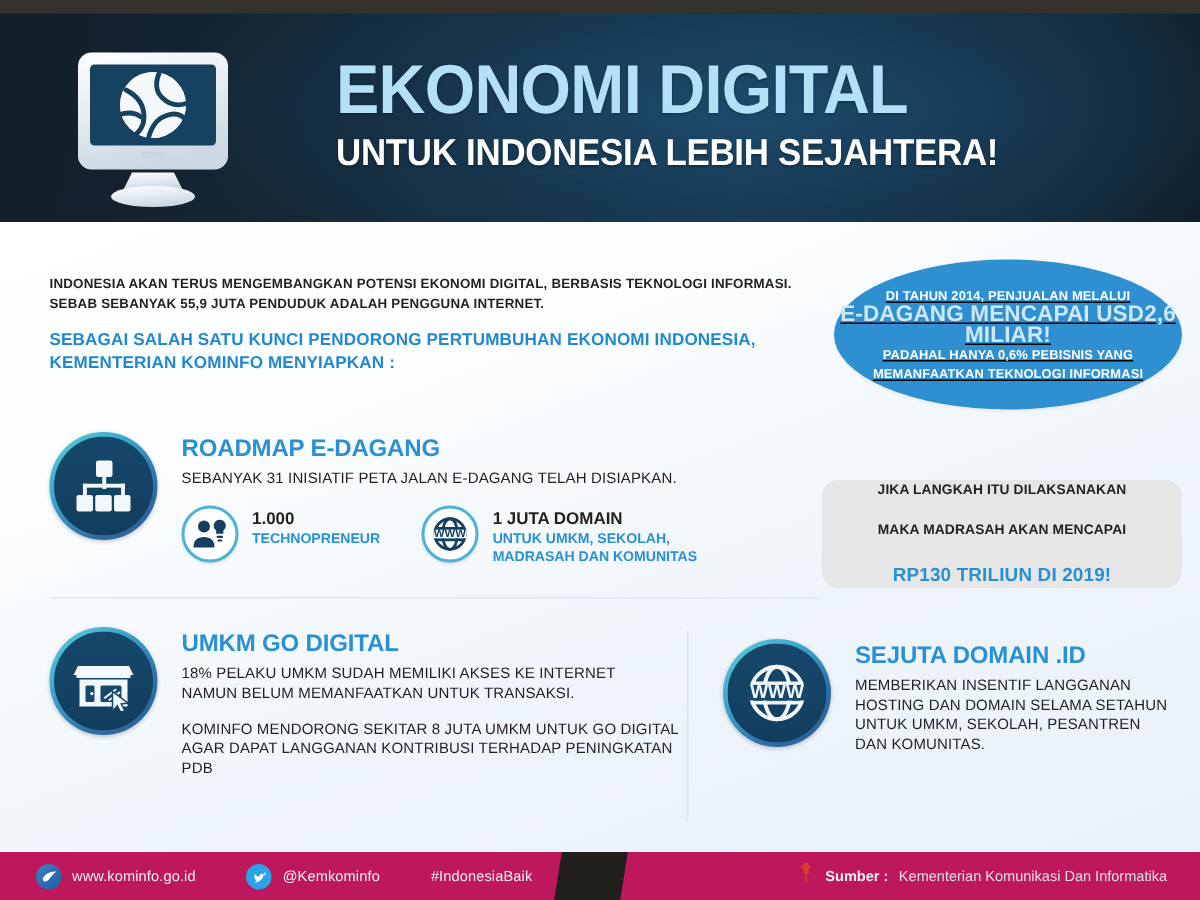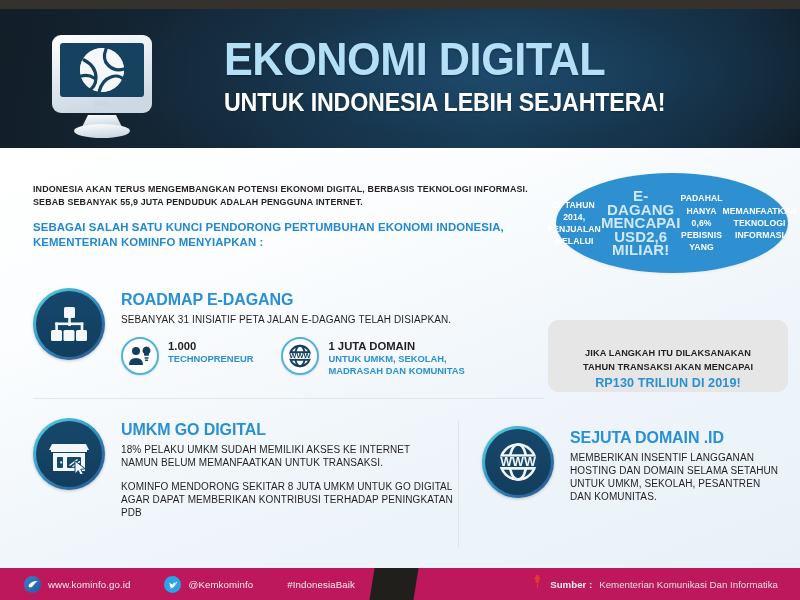--- a/index.html
+++ b/index.html
@@ -61,22 +61,23 @@
   }
   .intro-hl{ margin-top:12px; }
   .intro-hl-line{
     font-size:11.4px; line-height:15px; color:#2289ce; font-weight:bold; letter-spacing:.1px;
   }
 
   
   .oval{
     position:absolute; left:556px; top:25px; width:232px; height:100px;
     background:#2e8fd1; border-radius:50%/50%;
-    display:flex; flex-direction:row; align-items:center; justify-content:center;
+    display:flex; flex-direction:column; align-items:center; justify-content:center;
     box-shadow:0 1px 3px rgba(0,0,0,.06);
+    text-decoration:underline;
   }
   .oval-l{ font-size:8.6px; line-height:12.2px; font-weight:bold; color:#ffffff; text-align:center; letter-spacing:.1px;}
   .oval-l.big{ font-size:15px; line-height:13.6px; color:#cfe8f8; }
 
   
   .hdivider{ position:absolute; left:33px; top:250px; width:512px; height:1px; background:#dfe6ec; }
   .vdivider{ position:absolute; left:458px; top:272px; width:1px; height:128px; background:#dde5eb; }
 
   
   .sec{ position:absolute; }
@@ -114,21 +115,21 @@
     box-shadow:0 1px 2px rgba(20,70,110,.14);
   }
   .sub-t1{ font-size:11.3px; line-height:14px; font-weight:bold; color:#231f20; }
   .sub-t2{ font-size:9.4px; line-height:12.2px; font-weight:bold; color:#2a90d4; }
   .sub-txt{ padding-top:2px; }
 
   
   .graybox{
     position:absolute; left:548px; top:172px; width:240px; height:72px;
     background:#e6e6e6; border-radius:11px;
-    display:flex; flex-direction:column; align-items:center; justify-content:flex-end;
+    display:flex; flex-direction:column; align-items:center; justify-content:space-between;
   }
   .gb-l{ font-size:9.2px; line-height:13.5px; font-weight:bold; color:#231f20; text-align:center; letter-spacing:.1px;}
   .gb-l.hl{ font-size:12.6px; line-height:17px; color:#2a90d4; margin-top:1px; }
 
   
   .footer{
     position:absolute; left:0; top:568px; width:800px; height:32px;
     background:#be185d;
   }
   .footer-notch{
@@ -273,21 +274,21 @@
               <div class="sub-t2">MADRASAH DAN KOMUNITAS</div>
             </div>
           </div>
         </div>
       </div>
     </div>
   </div>
 
   <div class="graybox">
     <div class="gb-l">JIKA LANGKAH ITU DILAKSANAKAN</div>
-    <div class="gb-l">TAHUN TRANSAKSI AKAN MENCAPAI</div>
+    <div class="gb-l">MAKA MADRASAH AKAN MENCAPAI</div>
     <div class="gb-l hl">RP130 TRILIUN DI 2019!</div>
   </div>
 
   <div class="hdivider"></div>
   <div class="vdivider"></div>
 
   <div class="sec sec-umkm">
     <div class="sec-row">
       <div class="circ">
         <svg width="42" height="40" viewBox="0 0 42 40">
@@ -306,21 +307,21 @@
           </g>
           <path d="M27 27 l0 13 l3.2 -3.4 l2.4 4.6 l2.6 -1.4 l-2.4 -4.5 l4.6 -0.5 z" fill="#f2f7fb" stroke="#16486c" stroke-width="1"></path>
         </svg>
       </div>
       <div class="sec-body">
         <div class="sec-title">UMKM GO DIGITAL</div>
         <div class="sec-desc">
           <div>18% PELAKU UMKM SUDAH MEMILIKI AKSES KE INTERNET</div>
           <div>NAMUN BELUM MEMANFAATKAN UNTUK TRANSAKSI.</div>
           <div class="p2">KOMINFO MENDORONG SEKITAR 8 JUTA UMKM UNTUK GO DIGITAL</div>
-          <div>AGAR DAPAT MEMBERIKAN KONTRIBUSI TERHADAP PENINGKATAN PDB</div>
+          <div>AGAR DAPAT LANGGANAN KONTRIBUSI TERHADAP PENINGKATAN PDB</div>
         </div>
       </div>
     </div>
   </div>
 
   <div class="sec sec-domain">
     <div class="sec-row">
       <div class="circ">
         <svg width="44" height="44" viewBox="0 0 44 44">
           <g fill="none" stroke="#f2f7fb" stroke-width="2.6">

